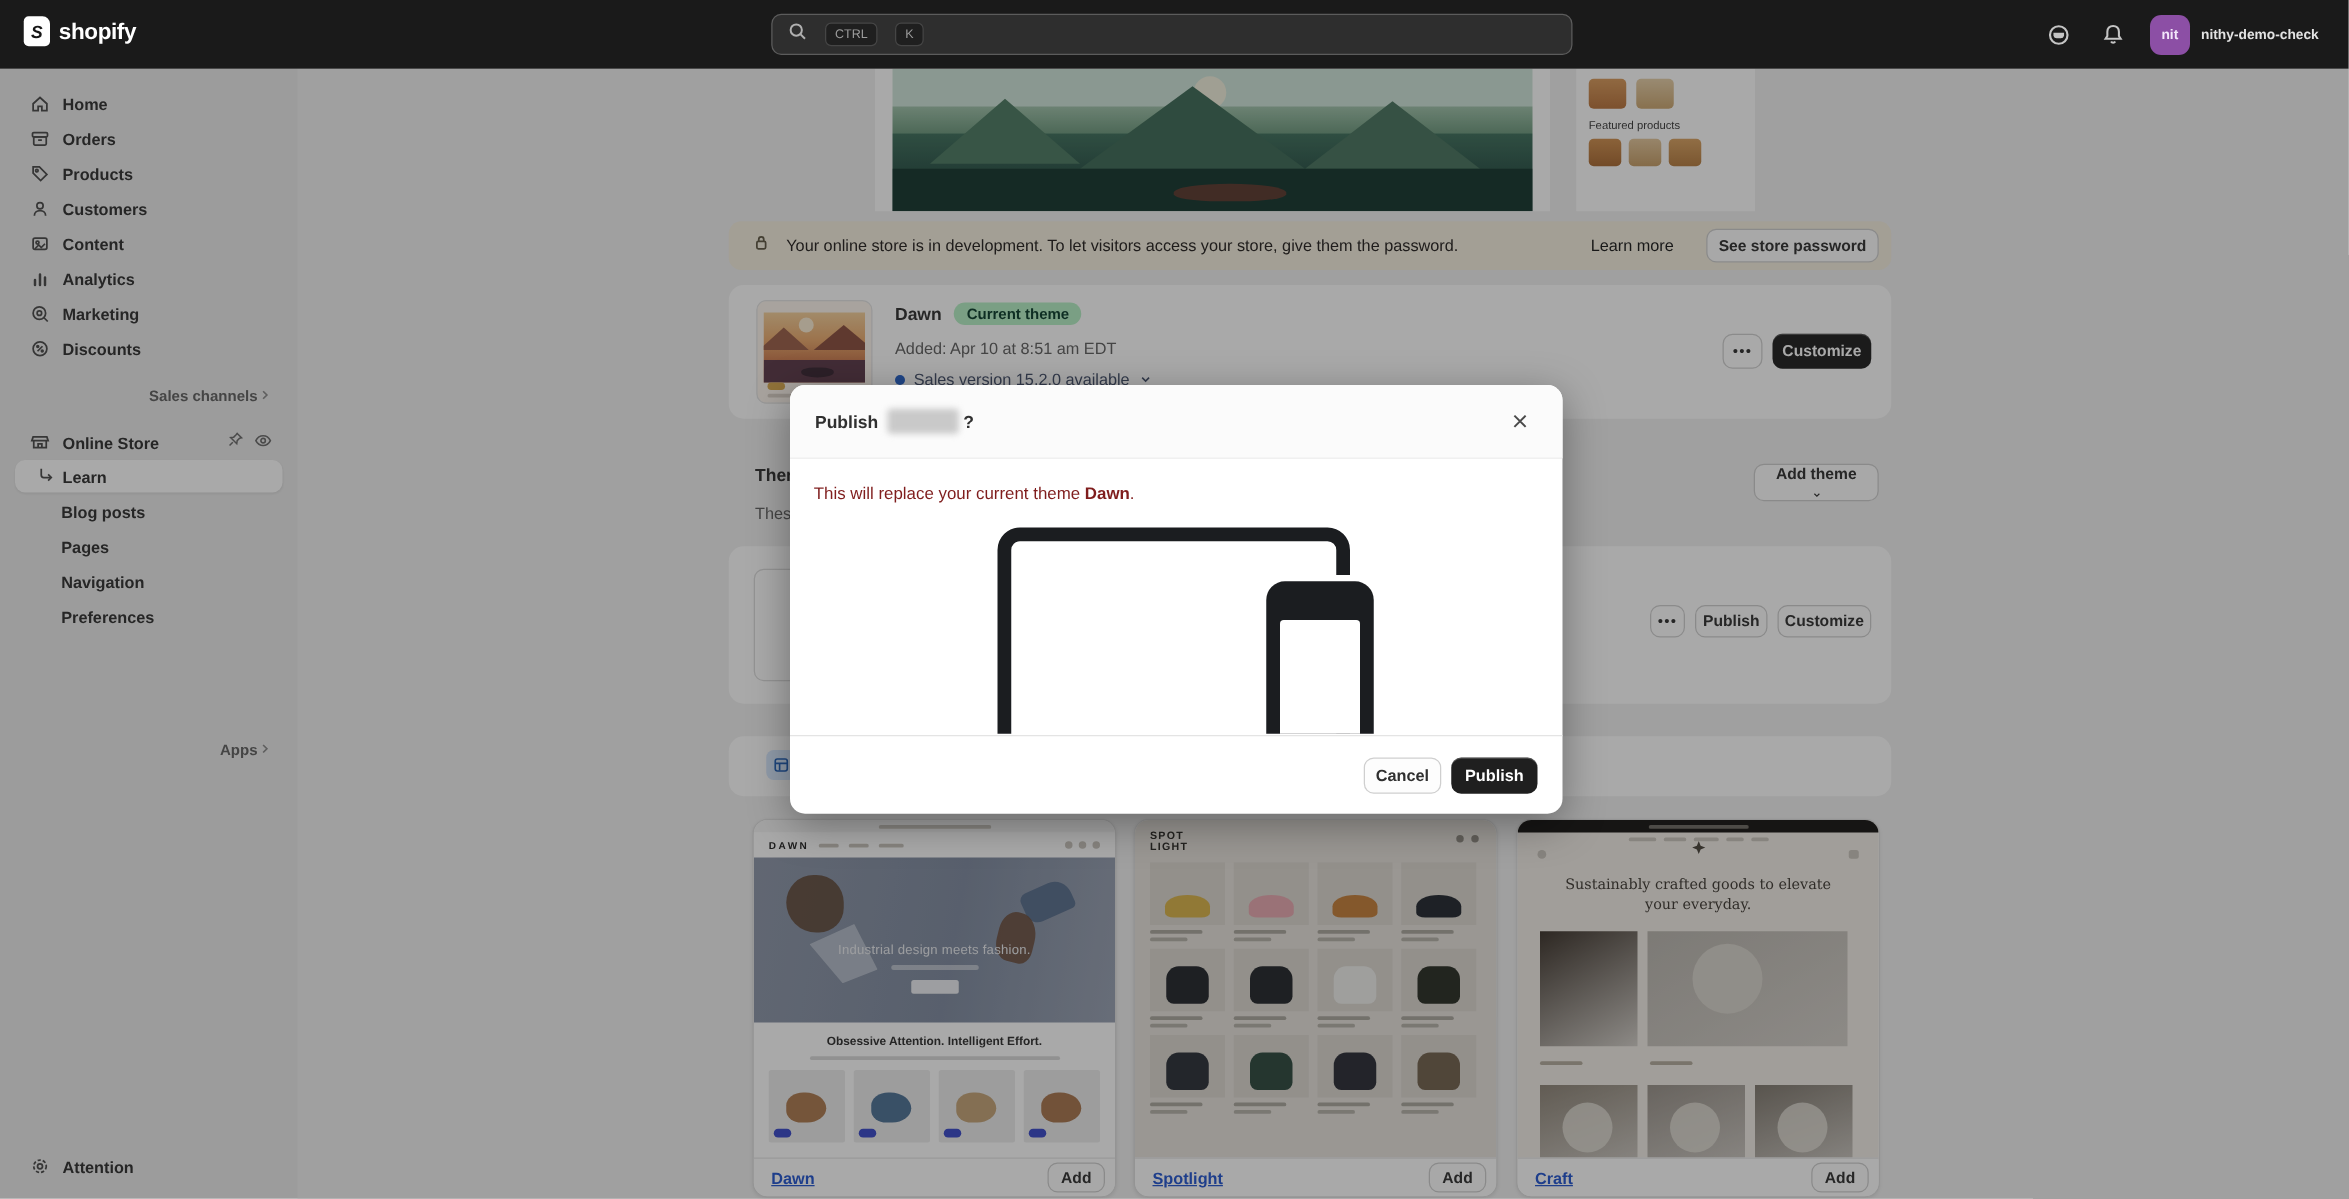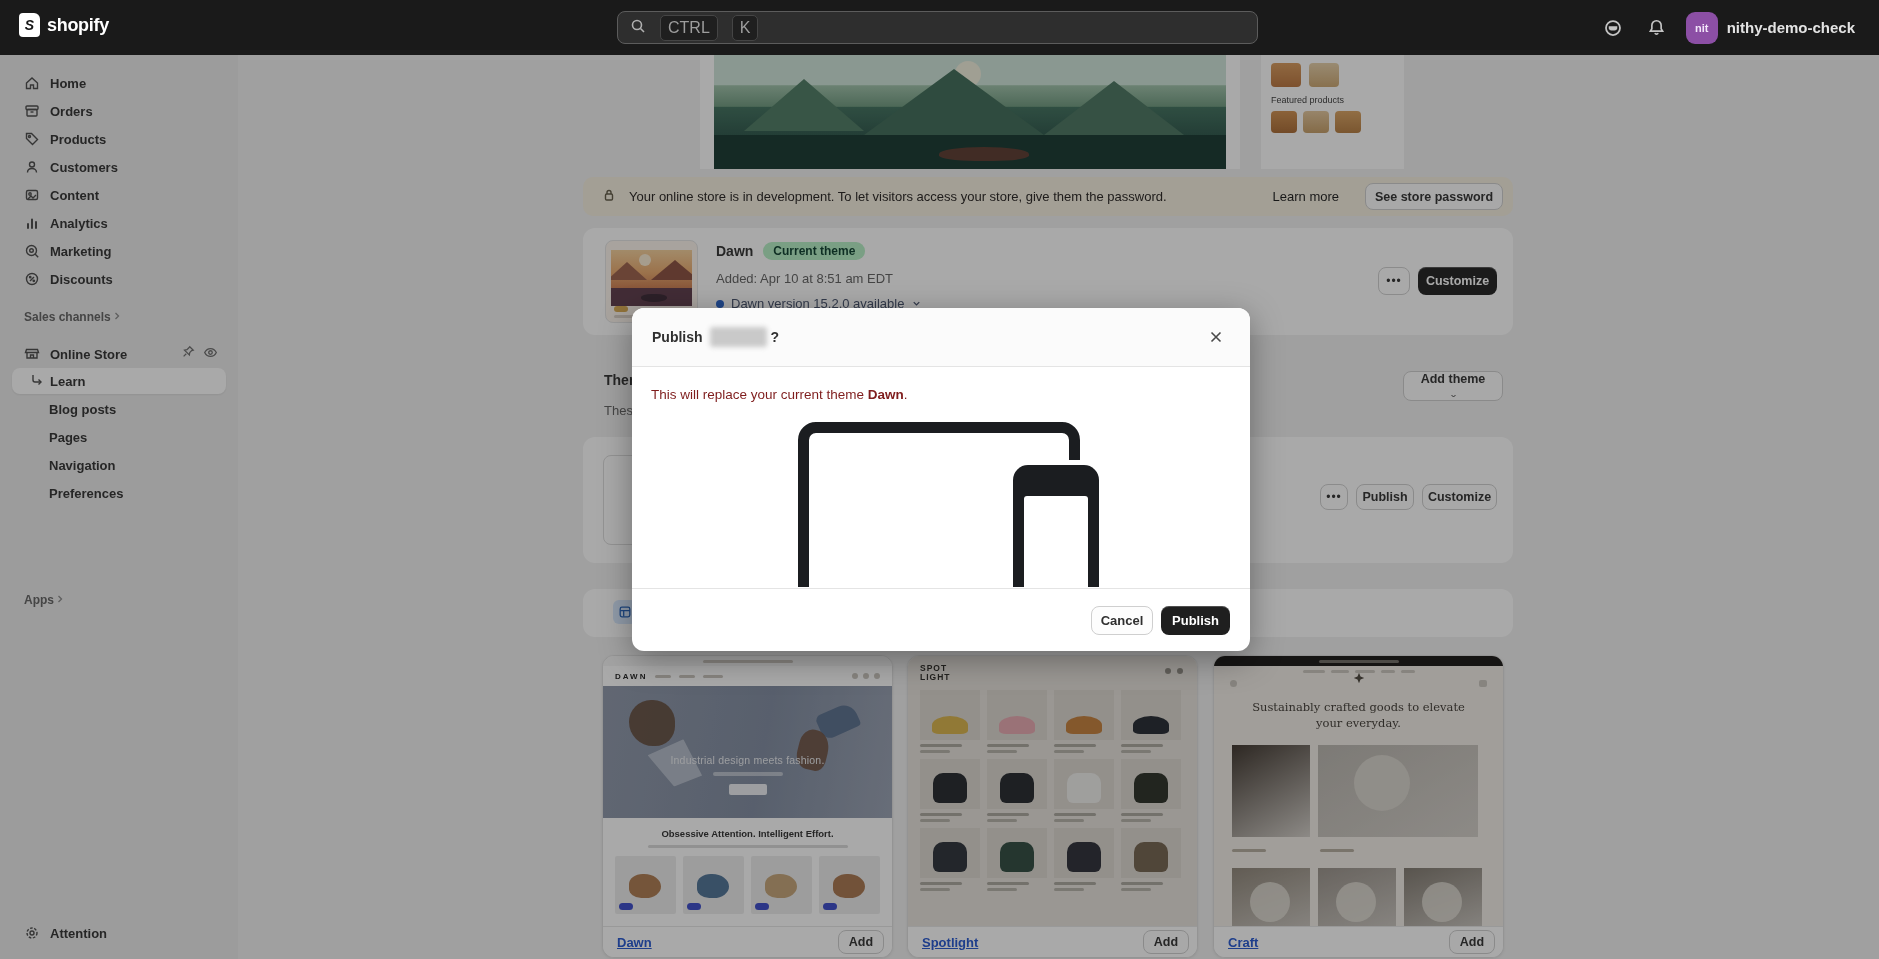--- a/index.html
+++ b/index.html
@@ -6,32 +6,32 @@
   html,body { width:1879px; height:959px; overflow:hidden; }
   body { position:relative; background:#f1f1f1; font-family:"Liberation Sans",sans-serif; color:#303030; }
 
   
   .topbar { position:absolute; left:0; top:0; width:1879px; height:55px; background:#1a1a1a; z-index:40; }
   .logo { position:absolute; left:19px; top:13px; display:flex; align-items:center; gap:7px; }
   .logo-bag { width:21px; height:24px; background:#fff; border-radius:4px 6px 4px 4px; display:flex; align-items:center; justify-content:center; font-weight:bold; font-style:italic; font-size:14px; color:#161616; }
   .logo-word { color:#fff; font-size:18px; font-weight:bold; letter-spacing:-0.3px; }
   .searchbox { position:absolute; left:617px; top:11px; width:641px; height:33px; background:#2e2e2e; border:1px solid #5c5c5c; border-radius:8px; display:flex; align-items:center; padding:0 10px 0 12px; gap:8px; }
   .searchbox .ph { color:#b0b0b0; font-size:13px; flex:1; }
-  .key { background:#1f1f1f; border:1px solid #454545; border-radius:5px; color:#9d9d9d; font-size:16px; padding:3px 7px; margin-left:6px; }
+  .key { background:#1f1f1f; border:1px solid #454545; border-radius:5px; color:#9d9d9d; font-size:10px; padding:3px 7px; margin-left:6px; }
   .tb-right { position:absolute; right:24px; top:0; height:55px; display:flex; align-items:center; gap:14px; }
   .tb-iconbtn { width:30px; height:30px; display:flex; align-items:center; justify-content:center; border-radius:8px; }
   .avatar-chip { display:flex; align-items:center; gap:9px; }
   .avatar { width:32px; height:32px; border-radius:9px; background:#8c4fa5; color:#f2e6fa; font-size:11px; font-weight:bold; display:flex; align-items:center; justify-content:center; }
-  .store-name { color:#e3e3e3; font-size:15px; font-weight:600;text-align:right; }
+  .store-name { color:#e3e3e3; font-size:11px; font-weight:600;text-align:right; }
 
   
   .sidebar { position:absolute; left:0; top:55px; width:238px; height:904px; background:#ebebeb; z-index:1; }
   .nav-item { position:absolute; left:12px; width:214px; height:28px; display:flex; align-items:center; gap:10px; padding-left:12px; border-radius:8px; font-size:13px; font-weight:600; color:#303030; }
   .nav-item .ic { width:16px; height:16px; display:flex; }
-  .sec-label { position:absolute; left:12px; width:214px; height:20px; display:flex; align-items:center; justify-content:flex-start; padding:0 8px 0 12px; font-size:12px; font-weight:600; color:#616161; }
+  .sec-label { position:absolute; left:12px; width:214px; height:20px; display:flex; align-items:center; justify-content:flex-end; padding:0 8px 0 12px; font-size:12px; font-weight:600; color:#616161; }
   .sub-item { position:absolute; left:12px; width:214px; height:27px; display:flex; align-items:center; padding-left:37px; font-size:13px; font-weight:600; color:#303030; border-radius:8px; }
   .sub-item.sel { background:#ffffff; box-shadow:0 1px 2px rgba(0,0,0,.08); padding-left:16px; gap:6px; }
   .os-row { position:absolute; left:12px; top:285px; width:214px; height:28px; display:flex; align-items:center; gap:10px; padding-left:12px; font-size:13px; font-weight:600; border-radius:8px; }
   .os-icons { margin-left:auto; display:flex; gap:8px; padding-right:8px; }
 
   
   .preview-left { position:absolute; left:700px; top:55px; width:540px; height:114px; background:#fff; overflow:hidden; }
   .scene { position:absolute; left:14px; right:14px; top:0; bottom:0; background:linear-gradient(#cfe5da 0%,#cfe5da 26%,#9dc0a8 27%,#6f9a7f 45%,#3f6f5c 46%,#2c564a 70%,#1d4038 100%); overflow:hidden; }
   .scene .sun { position:absolute; left:47%; top:6px; width:26px; height:26px; border-radius:50%; background:#f4efdd; opacity:.9; }
   .scene .mtn { position:absolute; width:0; height:0; border-style:solid; }
@@ -346,21 +346,21 @@
     <div style="position:absolute; left:8px; bottom:4px; width:40px; height:3px; background:#d9d0c6; border-radius:2px;"></div>
     <div style="position:absolute; left:8px; bottom:10px; width:14px; height:6px; background:#d8a84e; border-radius:3px;"></div>
   </div>
   <div class="cur-title">
     <span>Dawn</span>
     <span class="badge-green">Current theme</span>
   </div>
   <div class="cur-added">Added: Apr 10 at 8:51 am EDT</div>
   <div class="cur-update">
     <span class="dot-blue"></span>
-    <span>Dawn version 15.2.0 available</span>
+    <span>Sales version 15.2.0 available</span>
     <svg width="11" height="11" viewBox="0 0 16 16" fill="none" stroke="#44506b" stroke-width="1.8">
         <path d="M4 6l4 4 4-4"></path>
       </svg>
   </div>
   <div class="menu-btn" style="position:absolute; left:795px; top:39px; width:32px; height:28px;">•••</div>
   <div class="btn-dark" style="position:absolute; left:835px; top:39px; width:79px; height:28px;">Customize</div>
 </div>
 
 <div class="lib-head">Theme library</div>
 <div class="lib-desc">These</div>

